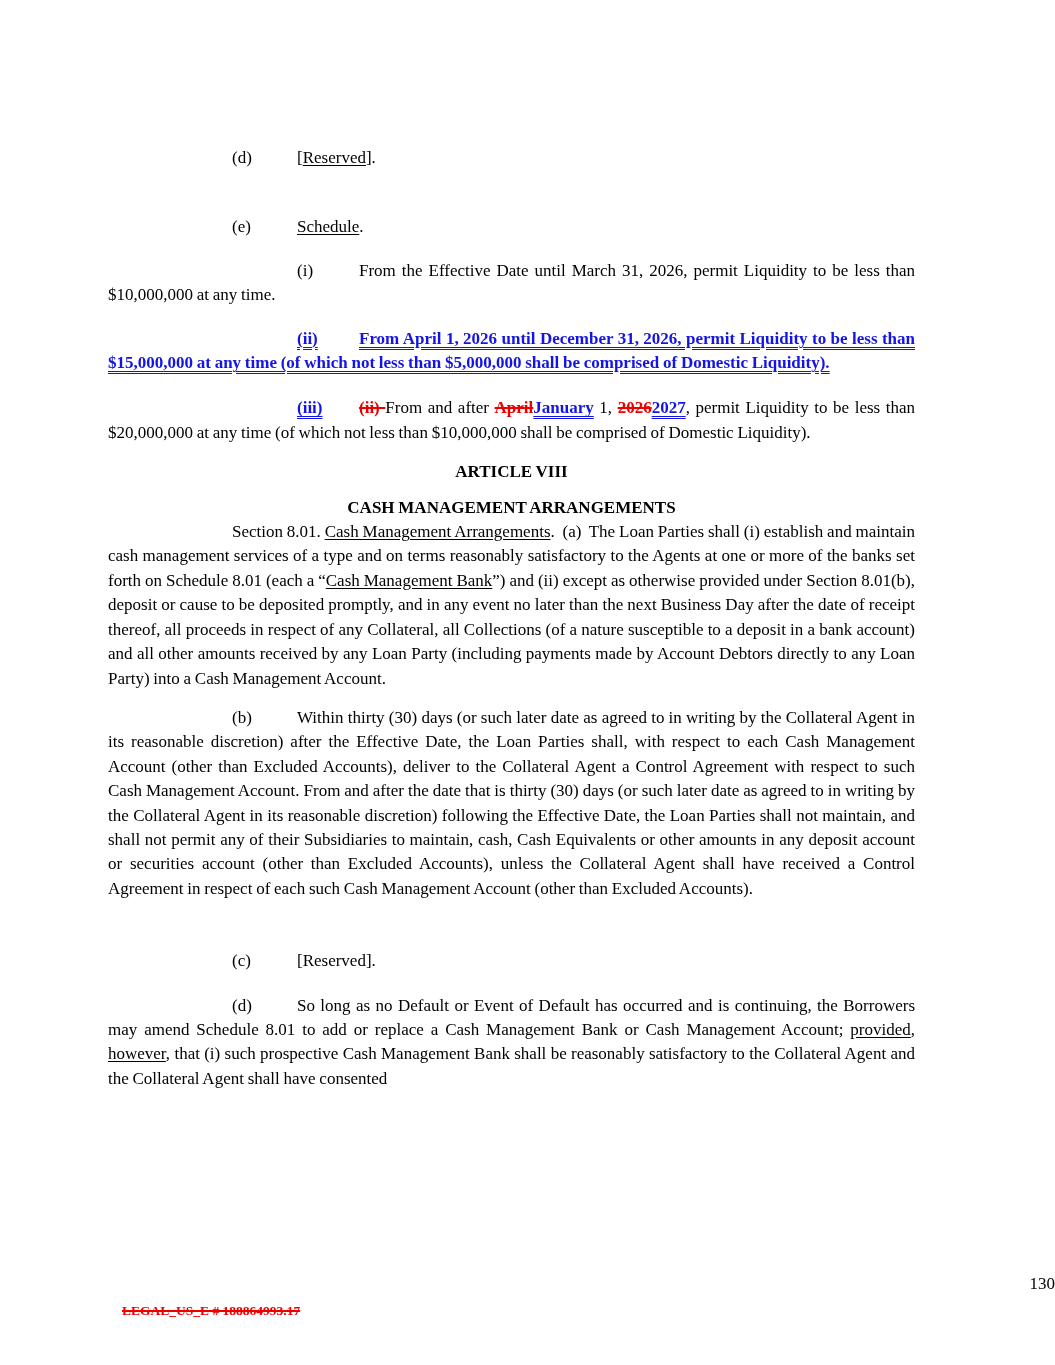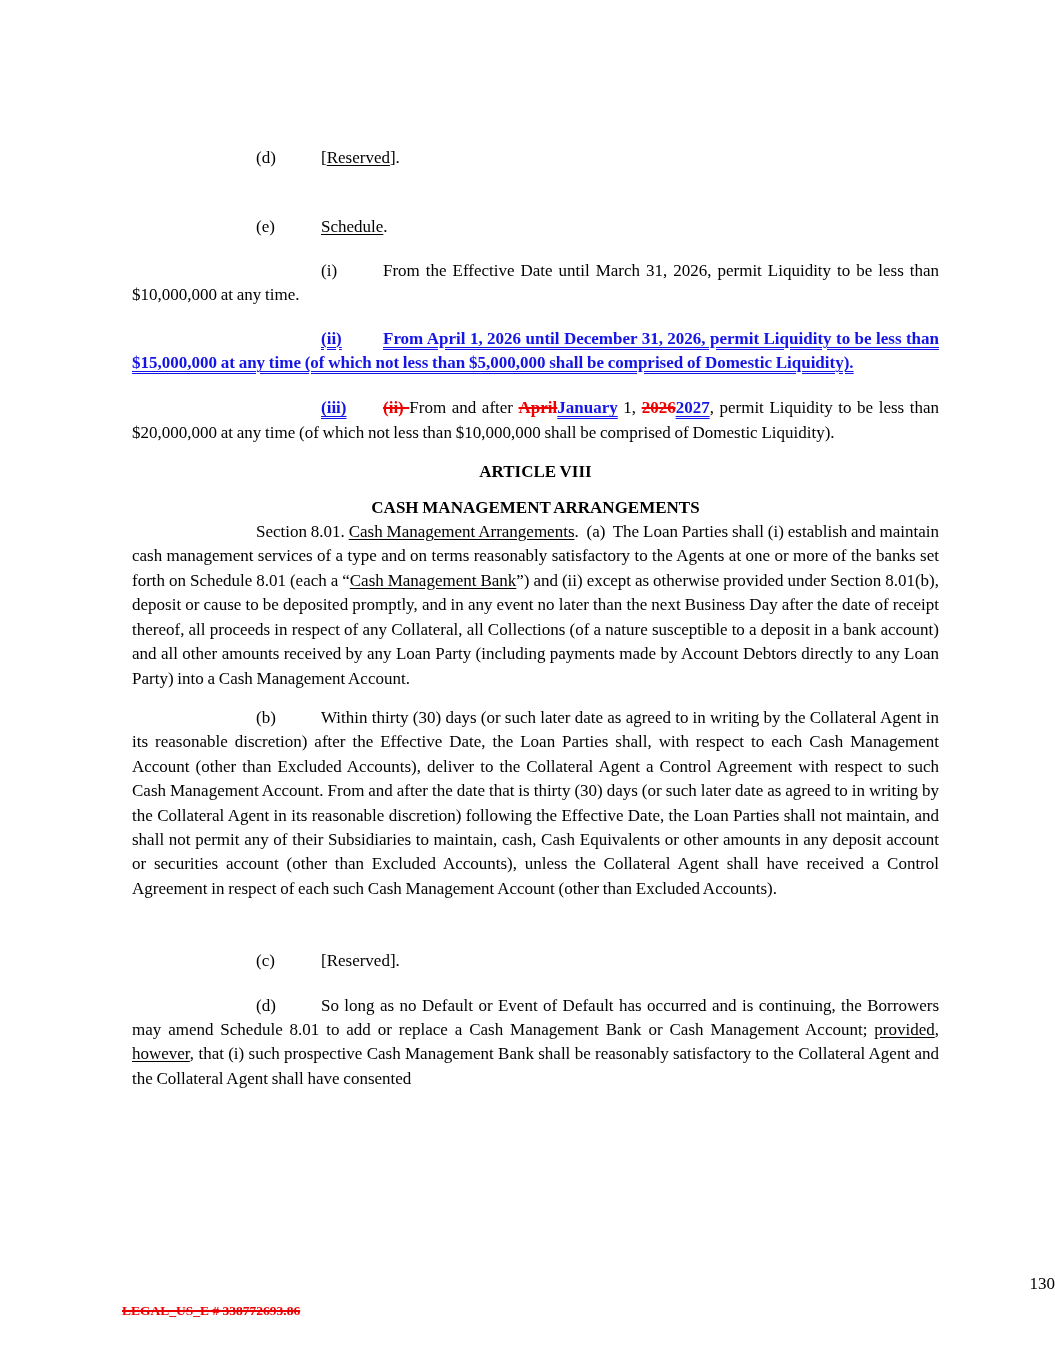--- a/index.html
+++ b/index.html
@@ -13,21 +13,21 @@
     height: 1365px;
     background: #ffffff;
     font-family: "Liberation Serif", serif;
     font-size: 17px;
     line-height: 24.4px;
     color: #000000;
     overflow: hidden;
   }
   .content {
     position: absolute;
-    left: 132px;
+    left: 108px;
     top: 146px;
     width: 807px;
   }
   .para {
     margin: 0 0 19px 0;
     text-align: justify;
     word-spacing: -0.5px;
   }
   .lvl1 { text-indent: 124px; }
   .lvl2 { text-indent: 189px; }
@@ -109,14 +109,14 @@
     <p class="para lvl1 mb12"><span class="tabbox" style="width: 65px;"><span>(b)</span></span><span>Within thirty (30) days (or such later date as agreed to in writing by the Collateral Agent in its reasonable discretion) after the Effective Date, the Loan Parties shall, with respect to each Cash Management Account (other than Excluded Accounts), deliver to the Collateral Agent a Control Agreement with respect to such Cash Management Account. From and after the date that is thirty (30) days (or such later date as agreed to in writing by the Collateral Agent in its reasonable discretion) following the Effective Date, the Loan Parties shall not maintain, and shall not permit any of their Subsidiaries to maintain, cash, Cash Equivalents or other amounts in any deposit account or securities account (other than Excluded Accounts), unless the Collateral Agent shall have received a Control Agreement in respect of each such Cash Management Account (other than Excluded Accounts).</span></p>
 
     <p class="para lvl1 mb20"><span class="tabbox" style="width: 65px;"><span>(c)</span></span><span>[Reserved].</span></p>
 
     <p class="para lvl1 mb0"><span class="tabbox" style="width: 65px;"><span>(d)</span></span><span>So long as no Default or Event of Default has occurred and is continuing, the Borrowers may amend Schedule 8.01 to add or replace a Cash Management Bank or Cash Management Account; </span><span class="u">provided</span><span>, </span><span class="u">however</span><span>, that (i) such prospective Cash Management Bank shall be reasonably satisfactory to the Collateral Agent and the Collateral Agent shall have consented</span></p>
 
   </div>
 
   <div class="page-number">130</div>
 
-  <div class="doc-id">LEGAL_US_E # 338772693.86</div>
+  <div class="doc-id">LEGAL_US_E # 188864993.17</div>
 </div>
 
 </body></html>

